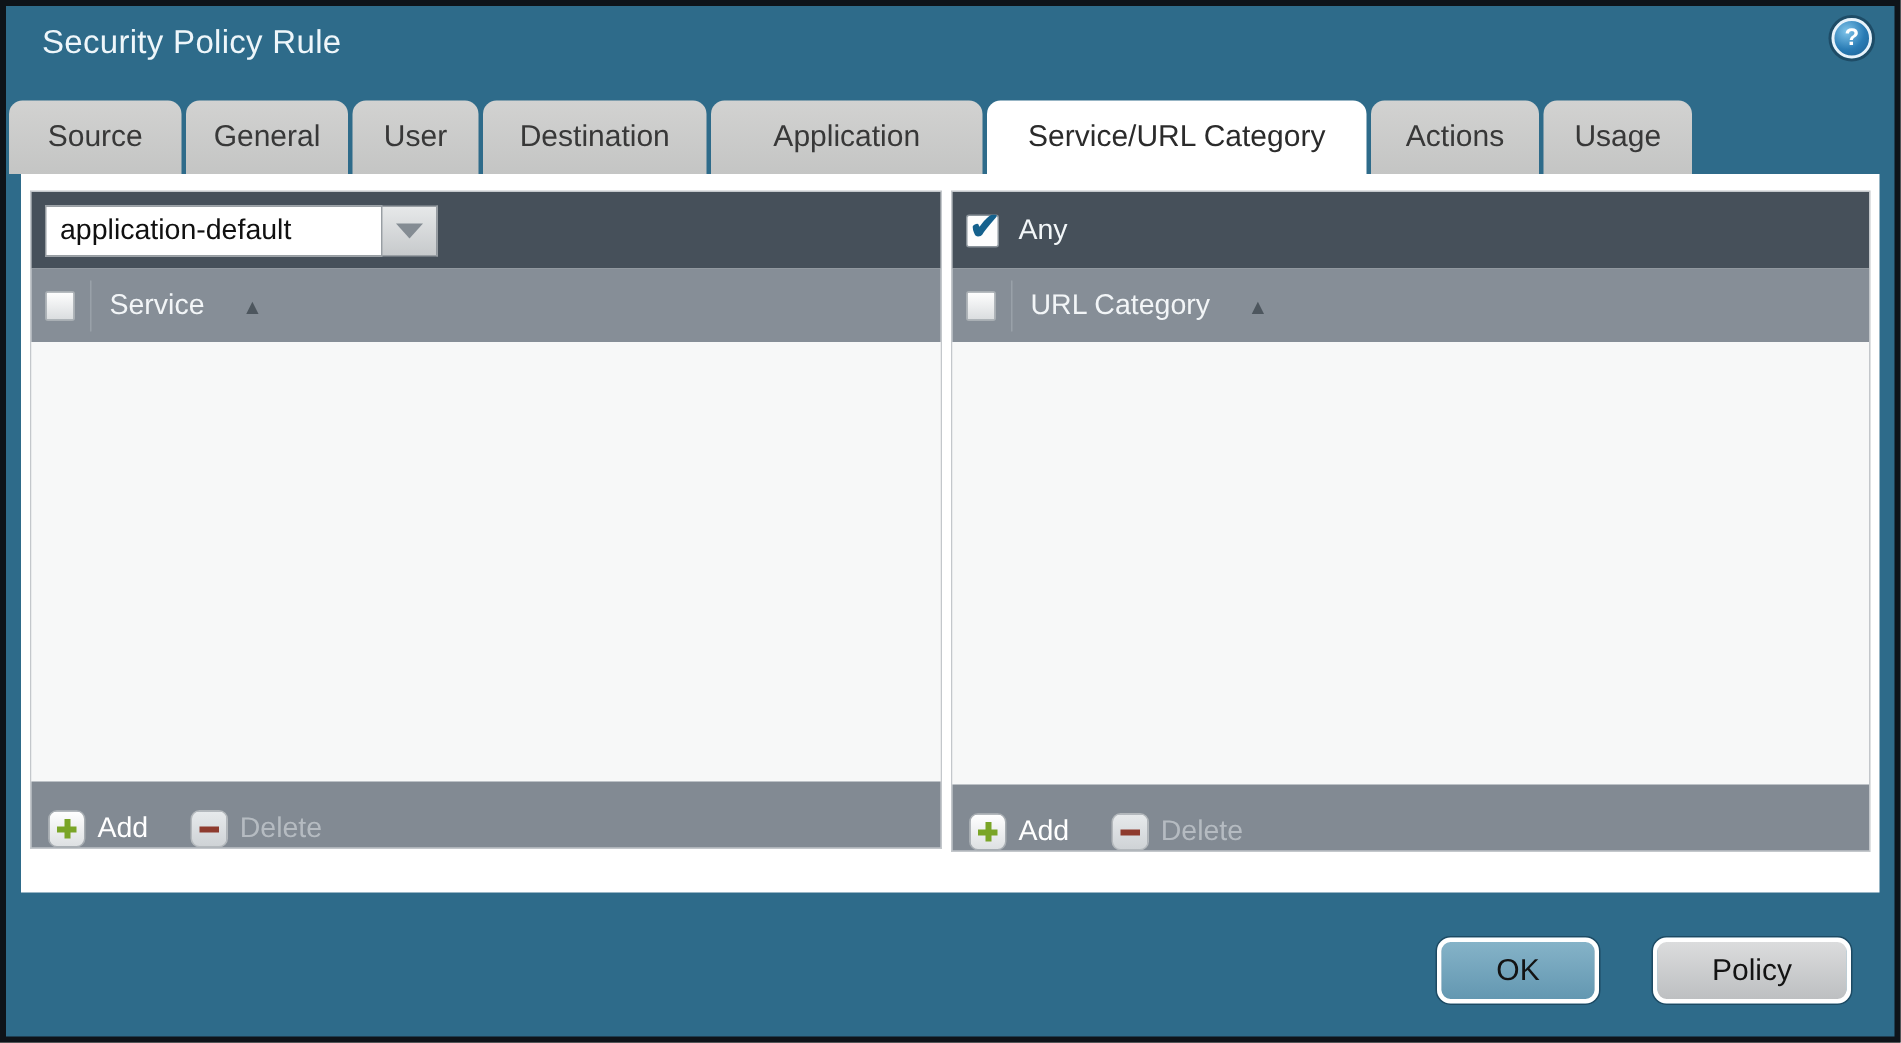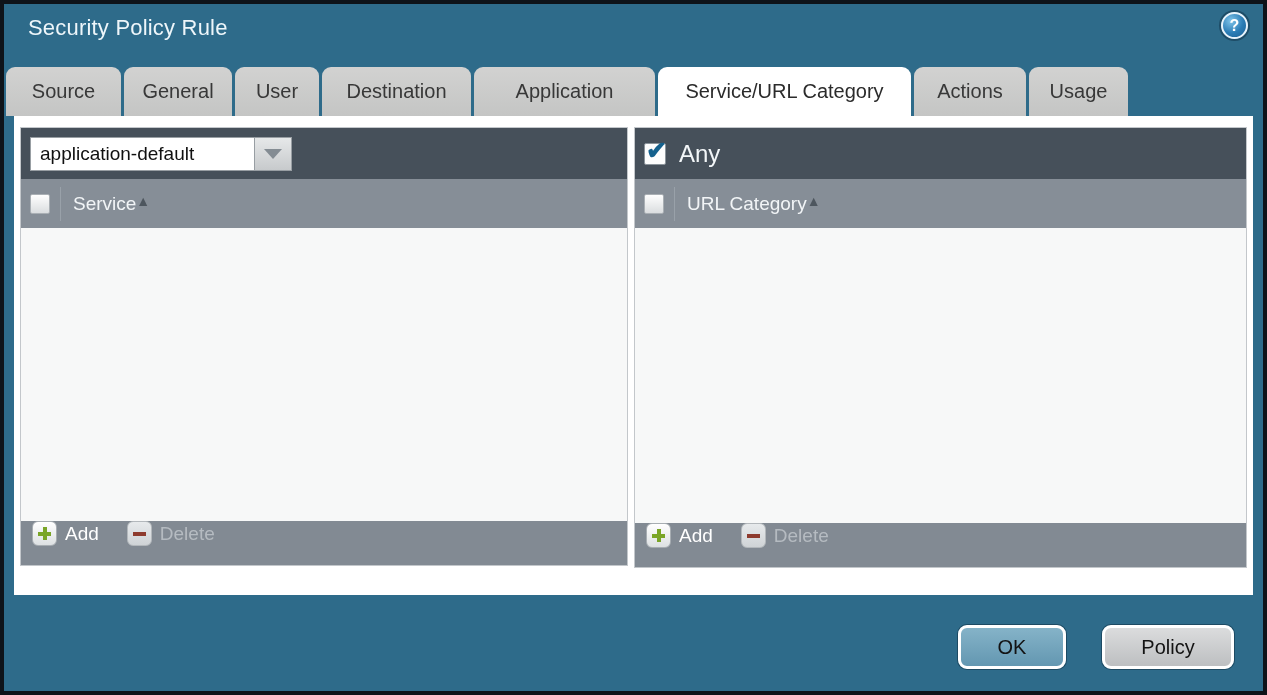--- a/index.html
+++ b/index.html
@@ -27,39 +27,39 @@
   
   .content { position: absolute; left: 14px; top: 116px; width: 1239px; height: 479px; background: #ffffff; }
 
   .panel { position: absolute; display: flex; flex-direction: column; border: 1px solid #c3c7cb; background: #f7f8f8; }
   .panel-left  { left: 20px;  top: 127px; width: 608px; height: 439px; }
   .panel-right { left: 634px; top: 127px; width: 613px; height: 441px; }
 
   .panel-toolbar { height: 51px; background: #46505a; display: flex; align-items: center; padding-left: 9px; flex: none; }
   .panel-header  { height: 49px; background: #868e97; display: flex; align-items: center; padding-left: 9px; flex: none; }
   .panel-body    { flex: 1; background: #f7f8f8; }
-  .panel-footer  { height: 44px; background: #828a93; display: flex; align-items: flex-start; padding-left: 11px; gap: 28px; flex: none; }
+  .panel-footer  { height: 44px; background: #828a93; display: flex; align-items: flex-end; padding-left: 11px; gap: 28px; flex: none; }
 
   
   .dropdown { display: flex; align-items: center; cursor: pointer; justify-content: flex-end; }
   .dropdown-value { width: 225px; height: 34px; background: #ffffff; border: 1px solid #989ea3;
     font-size: 19px; color: #101010; padding-left: 9px; line-height: 32px; white-space: nowrap; overflow: hidden; }
   .dropdown-btn { width: 37px; height: 34px; background: linear-gradient(#e6e8e9, #c7cacc);
     border: 1px solid #989ea3; border-left: none; display: flex; align-items: center; justify-content: center; }
   .arrow-down { width: 0; height: 0; border-left: 9px solid transparent; border-right: 9px solid transparent; border-top: 10px solid #848c93; }
 
   
   .checkbox { width: 22px; height: 22px; background: #fdfdfd; border: 1px solid #8b949b; border-radius: 2px;
     position: relative; cursor: pointer; flex: none; }
   .checkbox.checked .check-glyph { position: absolute; left: 1px; top: -8px; font-size: 25px; color: #15618d; font-weight: bold; }
   .checkbox.small { width: 20px; height: 20px; background: linear-gradient(#fefefe, #dadddf); border-color: #a9afb4; }
   .header-divider { width: 1px; height: 34px; background: #99a1a9; margin: 0 12px 0 10px; }
-  .any-label { color: #f2f6f8; font-size: 24px; margin-left: 13px; }
+  .any-label { color: #f2f6f8; font-size: 19px; margin-left: 13px; }
 
-  .col-label { color: #f2f5f7; font-size: 19px; cursor: pointer; display: flex; gap: 0; }
+  .col-label { color: #f2f5f7; font-size: 19px; cursor: pointer; display: flex; align-items: center; gap: 25px; }
   .sort-asc { font-size: 14px; color: #4d565e; }
 
   
   .action { display: flex; align-items: center; gap: 8px; font-size: 19px; cursor: pointer; }
   .action-icon { width: 25px; height: 25px; border-radius: 6px; border: 1px solid #a7adb2;
     background: linear-gradient(#ffffff, #dde0e2); position: relative; flex: none; }
   .bar { position: absolute; background: #7aa527; }
   .bar.h { left: 5px; top: 10px; width: 13px; height: 4px; }
   .bar.v { left: 10px; top: 5px; width: 4px; height: 13px; }
   .action.add .action-label { color: #ffffff; }

